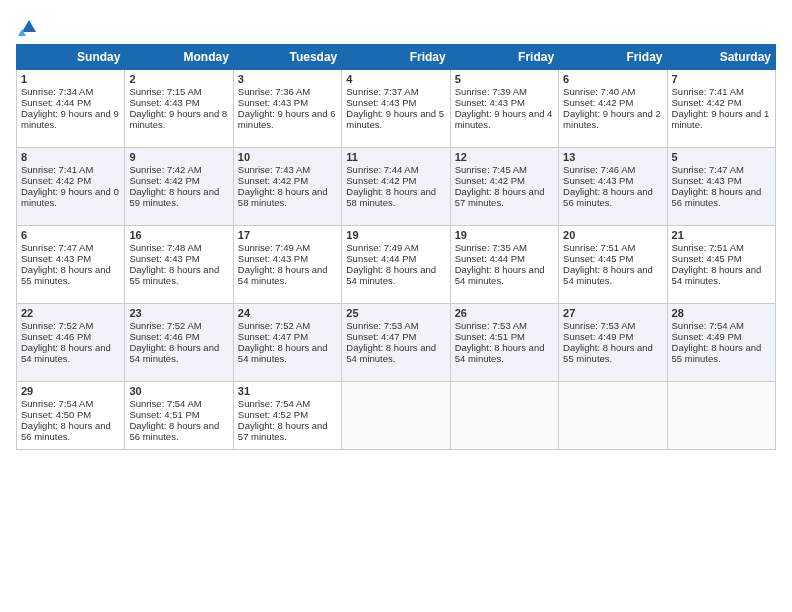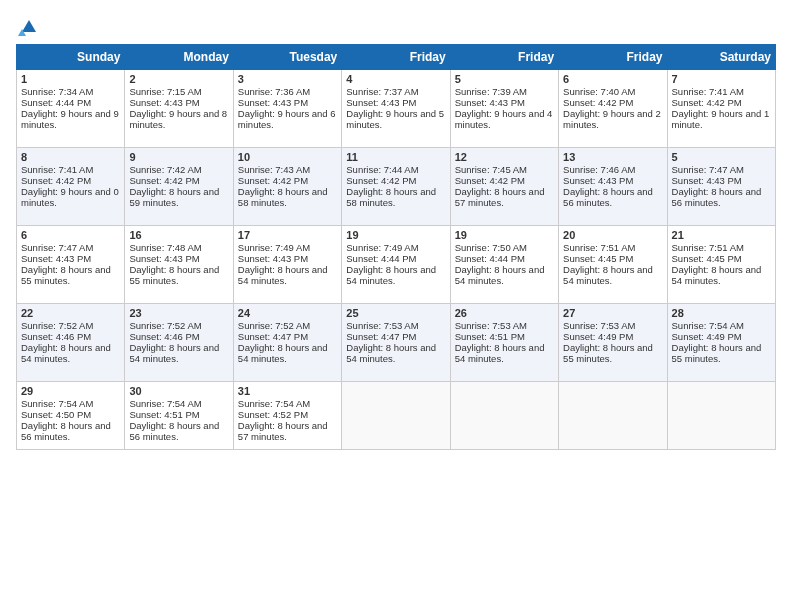--- a/index.html
+++ b/index.html
@@ -131,21 +131,21 @@
           <td><span class="day-num">11</span><span>Sunrise: 7:44 AM</span><br><span>Sunset: 4:42 PM</span><br><span>Daylight: 8 hours and 58 minutes.</span></td>
           <td><span class="day-num">12</span><span>Sunrise: 7:45 AM</span><br><span>Sunset: 4:42 PM</span><br><span>Daylight: 8 hours and 57 minutes.</span></td>
           <td><span class="day-num">13</span><span>Sunrise: 7:46 AM</span><br><span>Sunset: 4:43 PM</span><br><span>Daylight: 8 hours and 56 minutes.</span></td>
           <td><span class="day-num">5</span><span>Sunrise: 7:47 AM</span><br><span>Sunset: 4:43 PM</span><br><span>Daylight: 8 hours and 56 minutes.</span></td>
         </tr>
         <tr>
           <td><span class="day-num">6</span><span>Sunrise: 7:47 AM</span><br><span>Sunset: 4:43 PM</span><br><span>Daylight: 8 hours and 55 minutes.</span></td>
           <td><span class="day-num">16</span><span>Sunrise: 7:48 AM</span><br><span>Sunset: 4:43 PM</span><br><span>Daylight: 8 hours and 55 minutes.</span></td>
           <td><span class="day-num">17</span><span>Sunrise: 7:49 AM</span><br><span>Sunset: 4:43 PM</span><br><span>Daylight: 8 hours and 54 minutes.</span></td>
           <td><span class="day-num">19</span><span>Sunrise: 7:49 AM</span><br><span>Sunset: 4:44 PM</span><br><span>Daylight: 8 hours and 54 minutes.</span></td>
-          <td><span class="day-num">19</span><span>Sunrise: 7:50 AM</span><br><span>Sunset: 4:44 PM</span><br><span>Daylight: 8 hours and 54 minutes.</span></td>
+          <td><span class="day-num">19</span><span>Sunrise: 7:35 AM</span><br><span>Sunset: 4:44 PM</span><br><span>Daylight: 8 hours and 54 minutes.</span></td>
           <td><span class="day-num">20</span><span>Sunrise: 7:51 AM</span><br><span>Sunset: 4:45 PM</span><br><span>Daylight: 8 hours and 54 minutes.</span></td>
           <td><span class="day-num">21</span><span>Sunrise: 7:51 AM</span><br><span>Sunset: 4:45 PM</span><br><span>Daylight: 8 hours and 54 minutes.</span></td>
         </tr>
         <tr>
           <td><span class="day-num">22</span><span>Sunrise: 7:52 AM</span><br><span>Sunset: 4:46 PM</span><br><span>Daylight: 8 hours and 54 minutes.</span></td>
           <td><span class="day-num">23</span><span>Sunrise: 7:52 AM</span><br><span>Sunset: 4:46 PM</span><br><span>Daylight: 8 hours and 54 minutes.</span></td>
           <td><span class="day-num">24</span><span>Sunrise: 7:52 AM</span><br><span>Sunset: 4:47 PM</span><br><span>Daylight: 8 hours and 54 minutes.</span></td>
           <td><span class="day-num">25</span><span>Sunrise: 7:53 AM</span><br><span>Sunset: 4:47 PM</span><br><span>Daylight: 8 hours and 54 minutes.</span></td>
           <td><span class="day-num">26</span><span>Sunrise: 7:53 AM</span><br><span>Sunset: 4:51 PM</span><br><span>Daylight: 8 hours and 54 minutes.</span></td>
           <td><span class="day-num">27</span><span>Sunrise: 7:53 AM</span><br><span>Sunset: 4:49 PM</span><br><span>Daylight: 8 hours and 55 minutes.</span></td>

